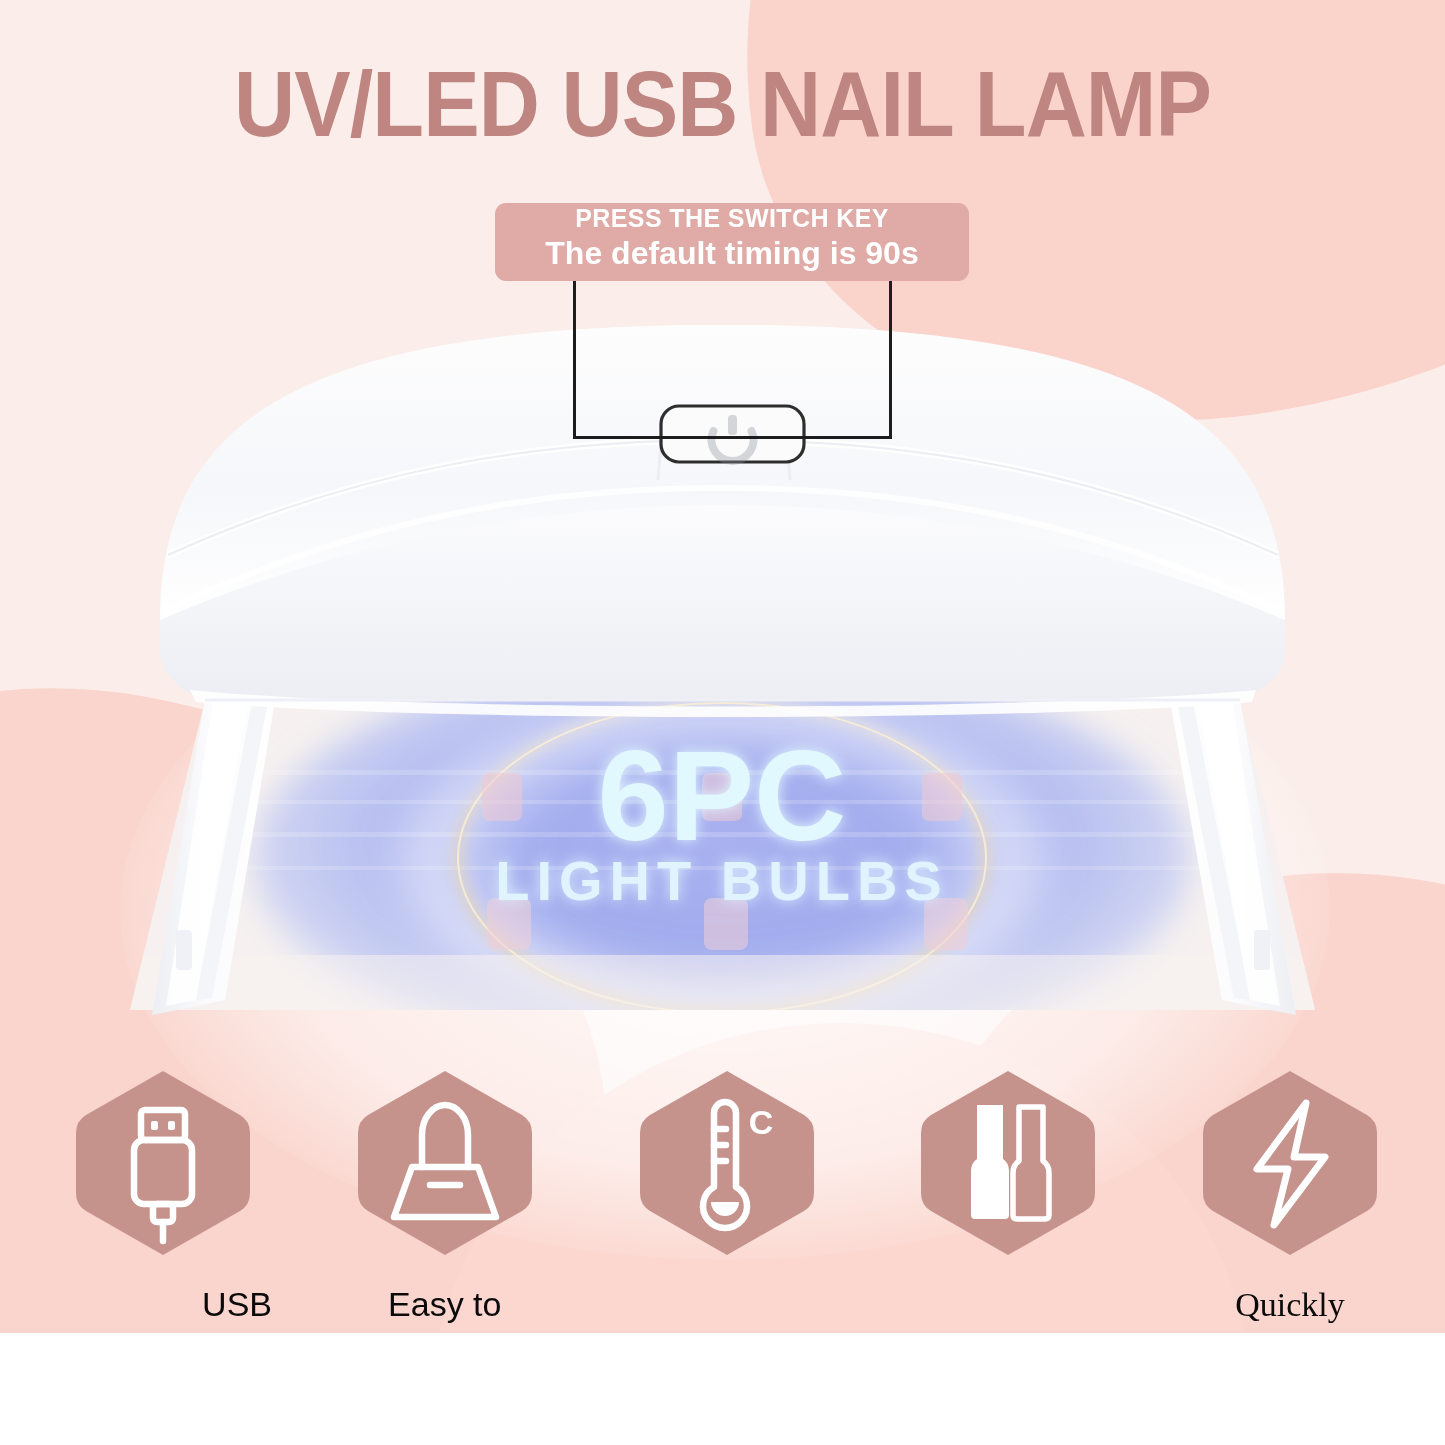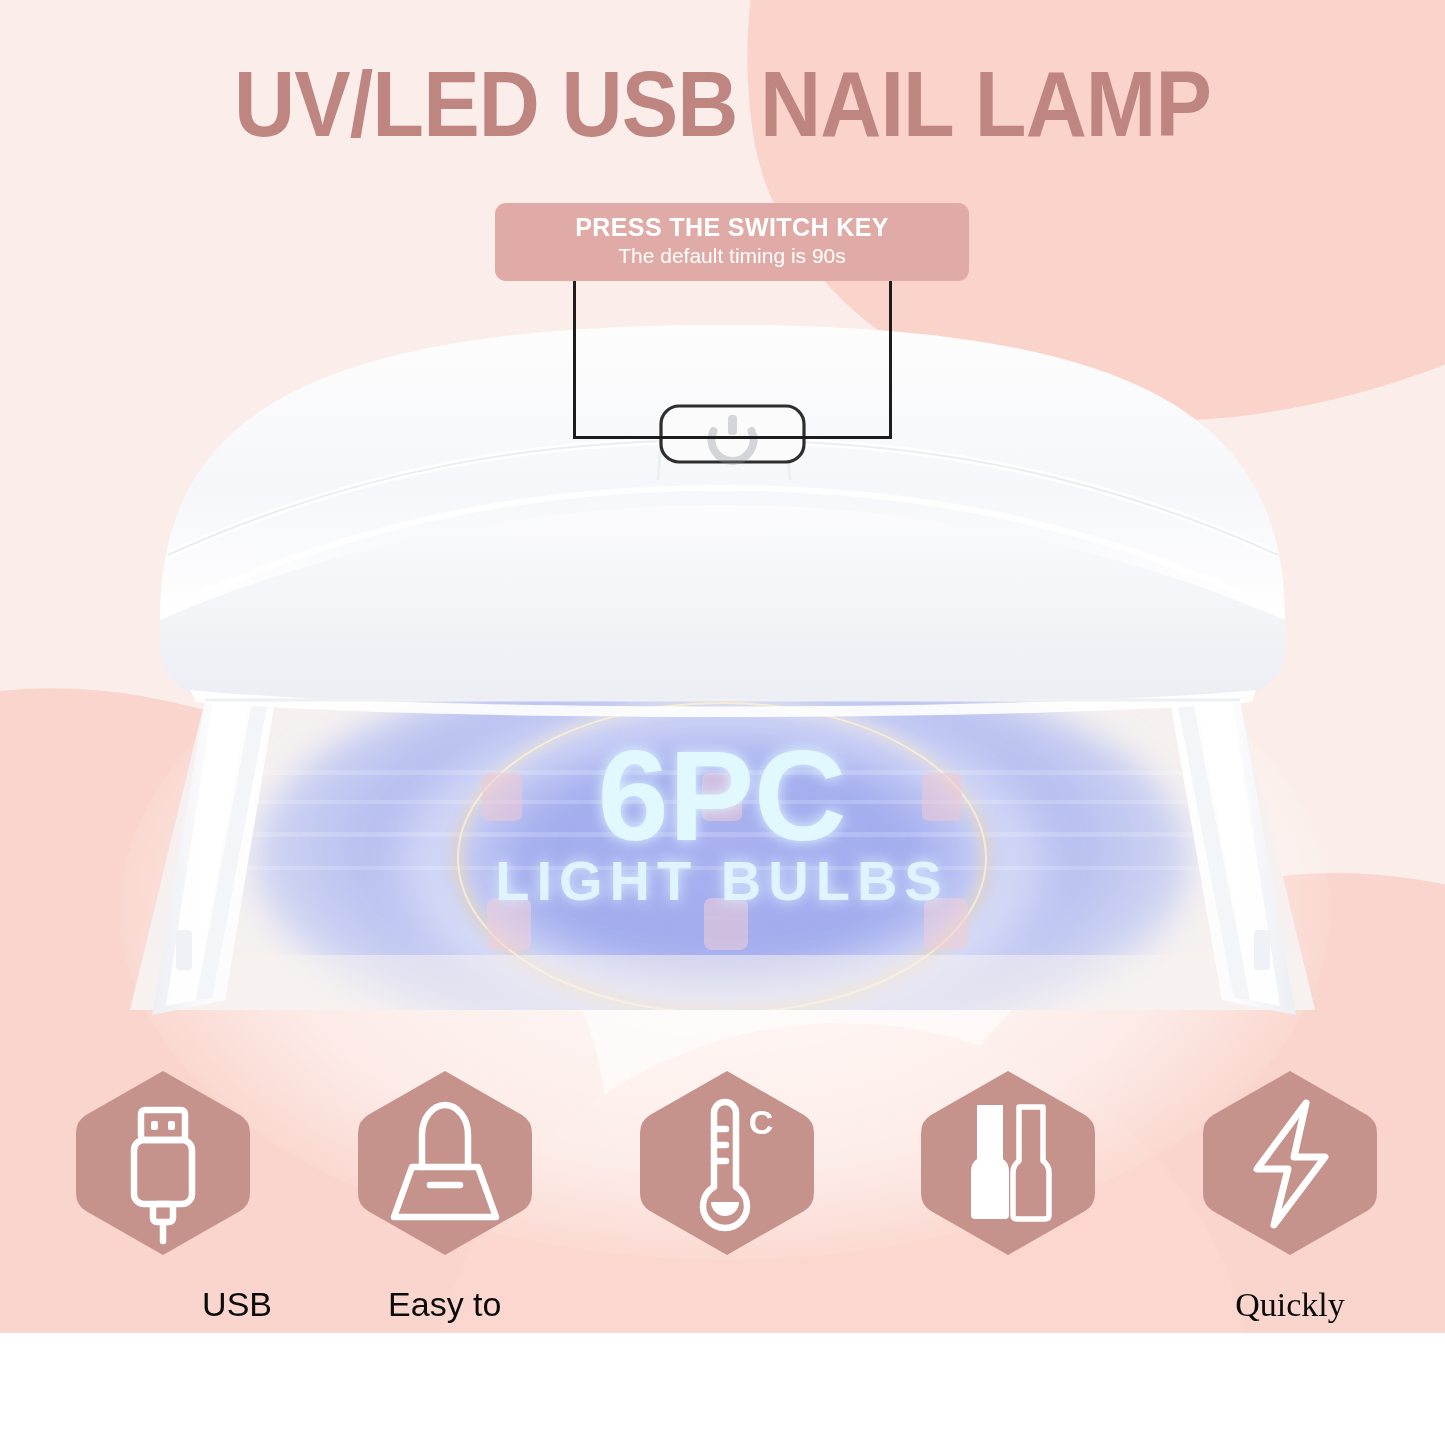--- a/index.html
+++ b/index.html
@@ -69,31 +69,30 @@
   
   #callout-box {
     position: absolute;
     left: 495px; top: 203px;
     width: 474px; height: 78px;
     background: #e0aba6;
     border-radius: 11px;
     color: #ffffff;
     text-align: center;
     box-sizing: border-box;
-    padding-top: 9px;
   }
   #callout-title {
     font-size: 25px;
     font-weight: bold;
     letter-spacing: .4px;
     line-height: 1.22;
   }
   #callout-sub {
-    font-size: 21px;
-    font-weight: normal;
+    font-size: 32px;
+    font-weight: bold;
     line-height: 1.22;
   }
 
   
   .leader { position: absolute; background: #1d1d1d; }
   #leader-left  { left: 573px; top: 281px; width: 3px; height: 158px; }
   #leader-right { left: 889px; top: 281px; width: 3px; height: 158px; }
   #leader-bar   { left: 573px; top: 436px; width: 319px; height: 3px; }
 
   

